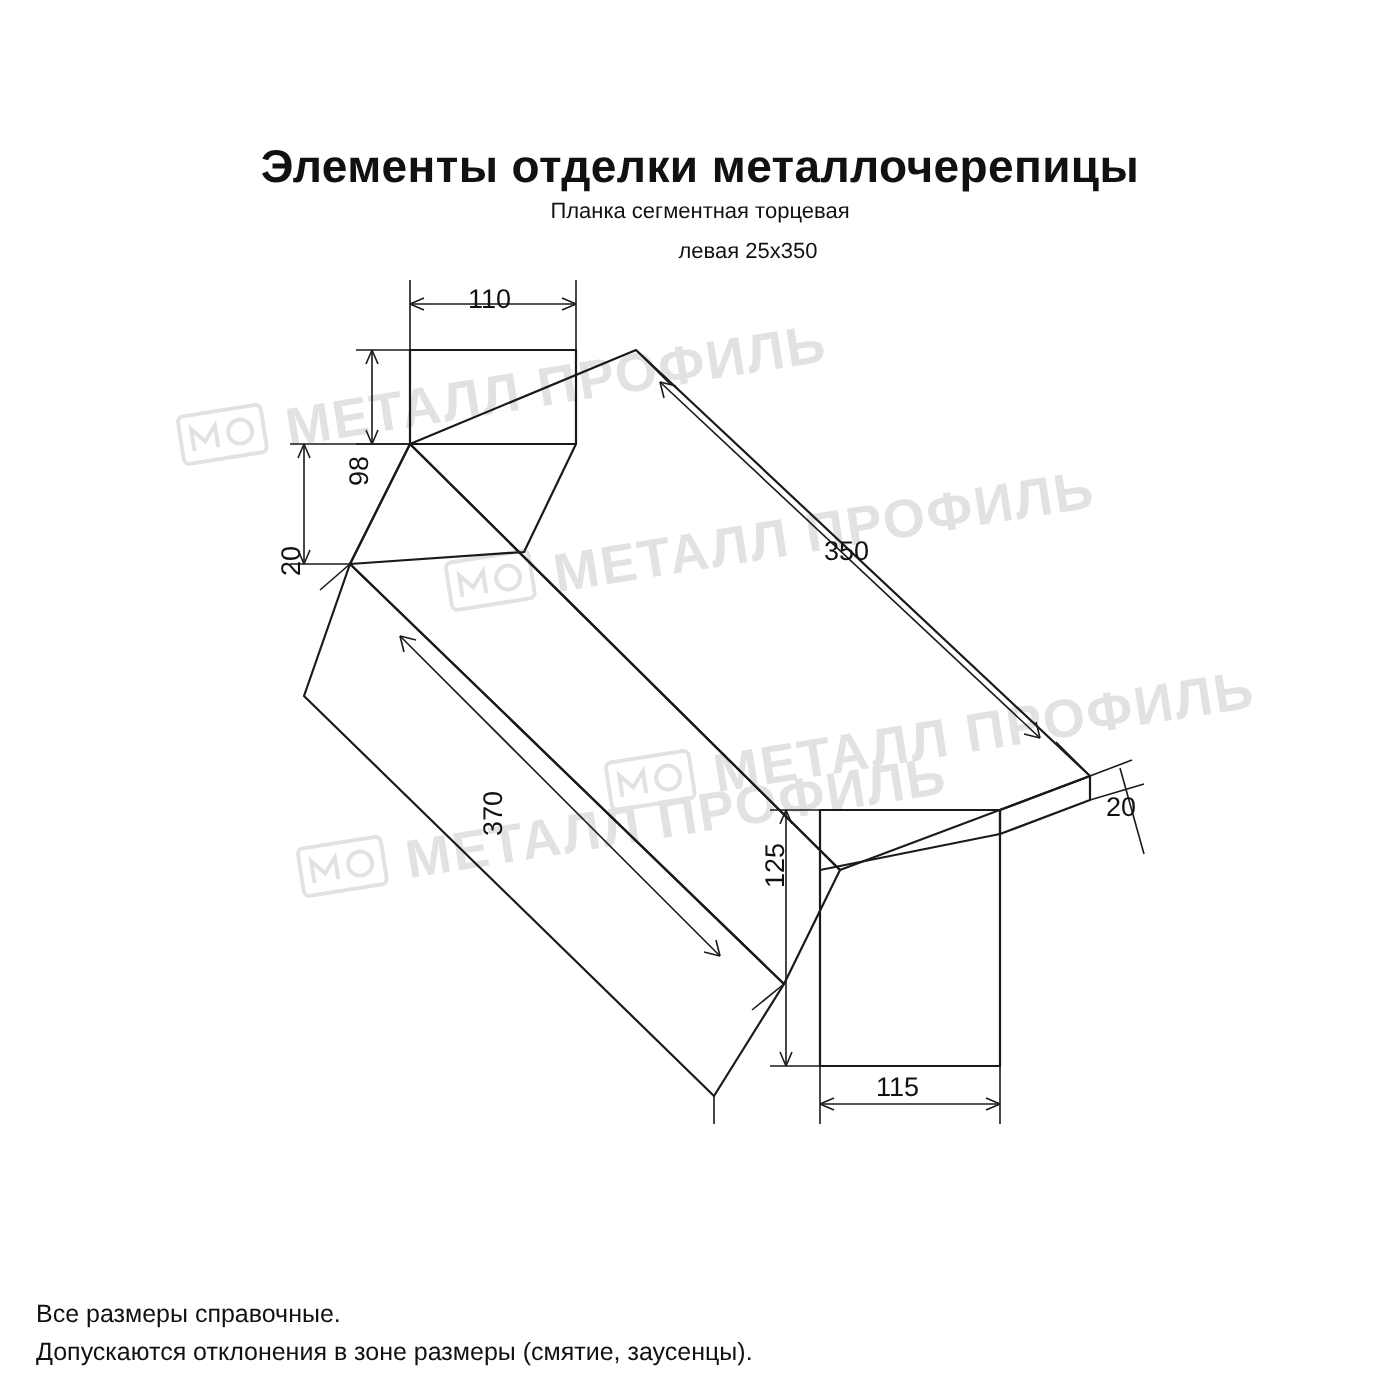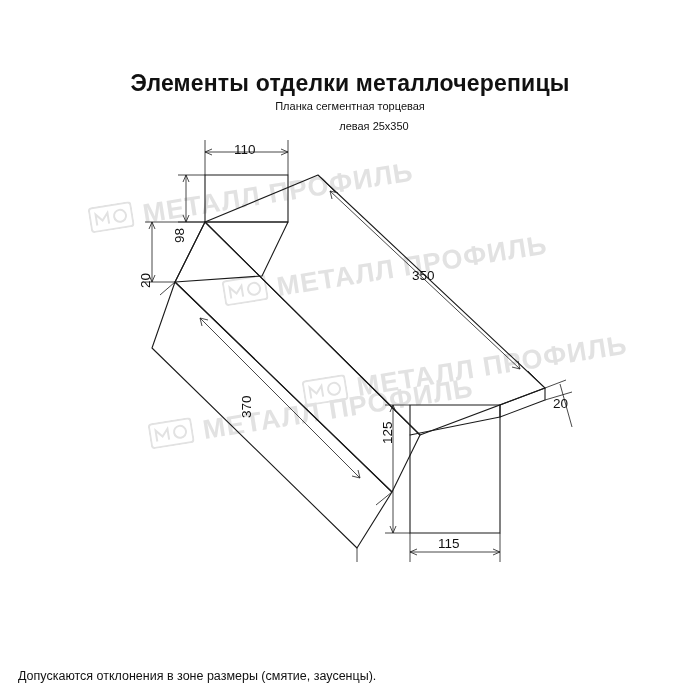--- a/index.html
+++ b/index.html
@@ -220,16 +220,17 @@
 
   <div class="dimlabel" style="left:553px; top:396px;">20</div>
 
   <div class="dimlabel rot90" style="left:239px; top:418px;">370</div>
 
   <div class="dimlabel rot90" style="left:380px; top:444px;">125</div>
 
   <div class="dimlabel" style="left:438px; top:536px;">115</div>
 
   <div class="footer">
+    <div>Все размеры справочные.</div>
     <div>Допускаются отклонения в зоне размеры (смятие, заусенцы).</div>
   </div>
 
 </div>
 
 </body></html>

